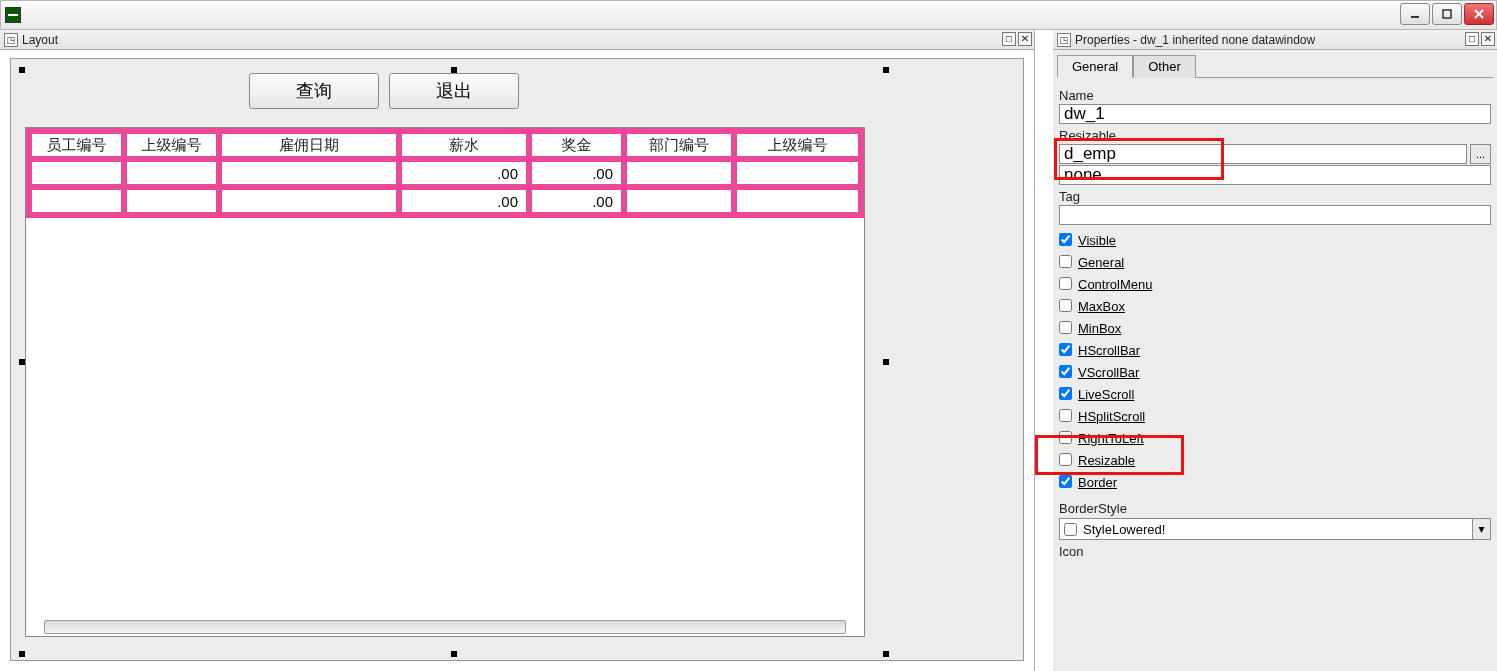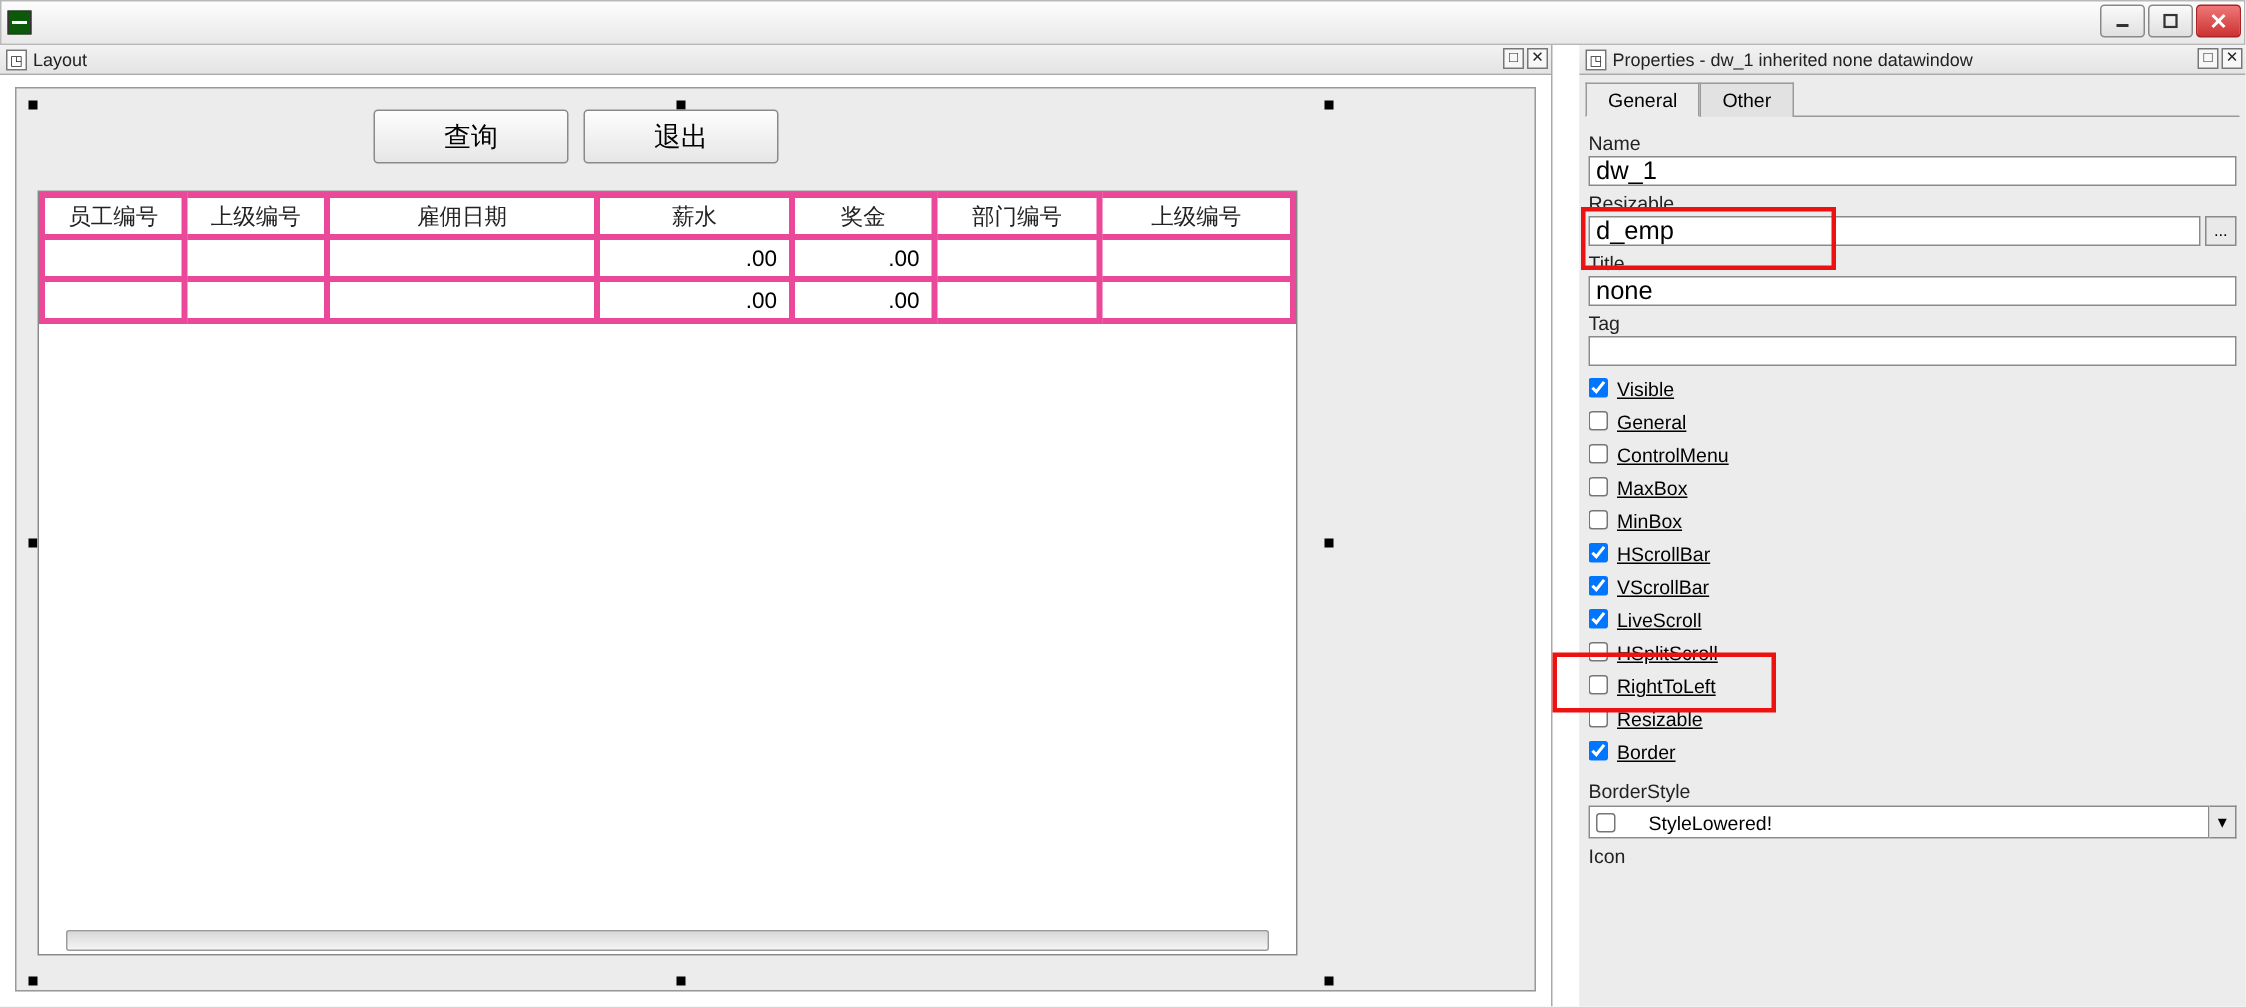--- a/index.html
+++ b/index.html
@@ -155,21 +155,21 @@
 .dw-box {
   position:absolute;
   left:6px; top:60px;
   width: 840px;
   height: 510px;
   background:#fff;
   border:1px solid #888;
 }
 .dw-table { width:100%; border-collapse:collapse; }
 .dw-table th, .dw-table td {
-  border:4px solid #ec4899;
+  border:6px solid #ec4899;
   height:28px;
   font-size:15px;
   font-weight:normal;
   text-align:center;
   padding:0 4px;
 }
 .dw-table th { background:#fff; color:#222; }
 .dw-table td.num { text-align:right; padding-right:8px;}
 .dw-hscroll-inner {
   position:absolute;
@@ -251,21 +251,21 @@
   position:absolute;
   border:3px solid #e11;
   pointer-events:none;
 }
 
 .combo {
   display:flex;align-items:center;margin-top:2px;
 }
 .combo .cbox {
   flex:1;height:22px;border:1px solid #8a8a8a;background:#fff;
-  display:flex;align-items:center;padding:0 4px;font-size:13px;gap:16px;
+  display:flex;align-items:center;padding:0 4px;font-size:13px;
 }
 .combo .carrow {
   width:18px;height:22px;border:1px solid #8a8a8a;border-left:none;background:#e9e9e9;
   display:flex;align-items:center;justify-content:center;
 }
 .cbox .inner-check { width:13px;height:13px;margin-right:6px; }
 </style>
 </head>
 <body>
 
@@ -379,21 +379,20 @@
       <div class="prop-list">
         <div class="prop-label">Name</div>
         <input class="prop-input" value="dw_1" style="">
 
         <div class="prop-label">Resizable</div>
         <div class="prop-input-row">
           <input class="prop-input" value="d_emp" style="">
           <div class="browse-btn">...</div>
         </div>
 
-        <div class="prop-label">Title</div>
         <input class="prop-input" value="none" style="">
 
         <div class="prop-label">Tag</div>
         <input class="prop-input" value="" style="">
 
         <div class="checks" id="checks-container">
             <div class="check-row">
               <input type="checkbox" checked="" style="">
               <span>Visible</span>
             </div>

